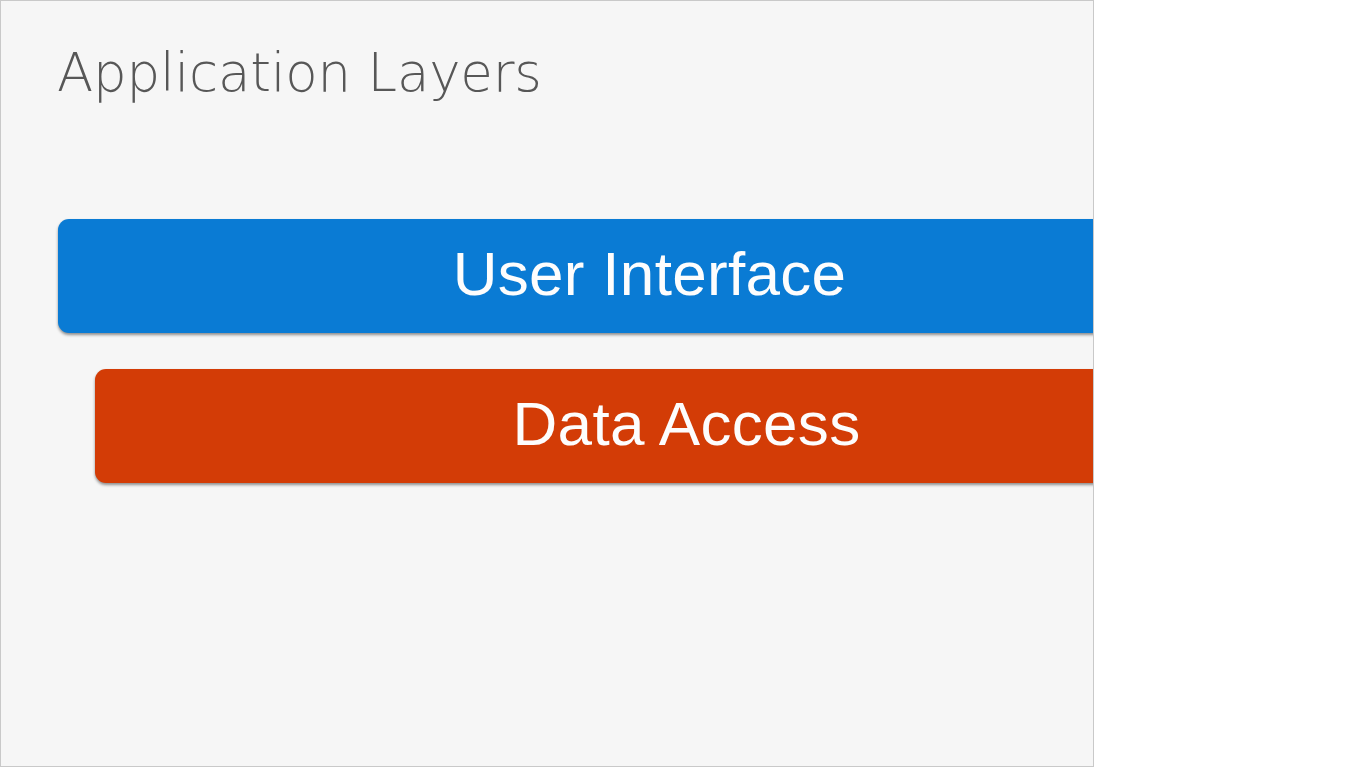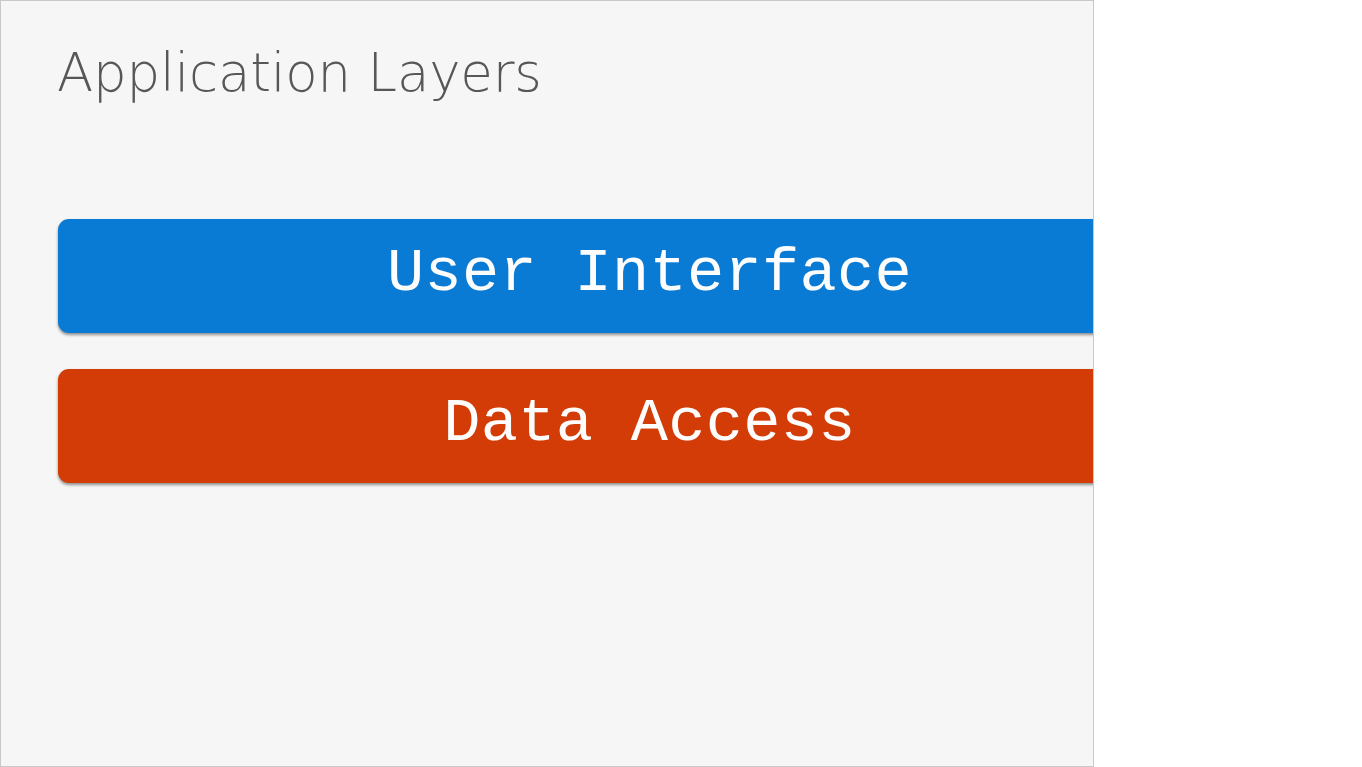--- a/index.html
+++ b/index.html
@@ -47,23 +47,24 @@
     height: 114px;
     border-radius: 11px;
     display: flex;
     align-items: center;
     justify-content: center;
     margin-bottom: 36px;
     box-shadow: 0 2px 3px rgba(0, 0, 0, 0.42);
   }
   .layer-bar:last-child {
     margin-bottom: 0;
+    margin-left: 37px;
   }
   .layer-label {
-    font-family: Liberation Mono, monospace;
+    font-family: Liberation Sans, sans-serif;
     font-size: 62px;
     font-weight: 300;
     letter-spacing: 0.3px;
     color: #fdfdfd;
     white-space: nowrap;
     line-height: 1;
     position: relative;
     top: -2px;
   }
 </style>

